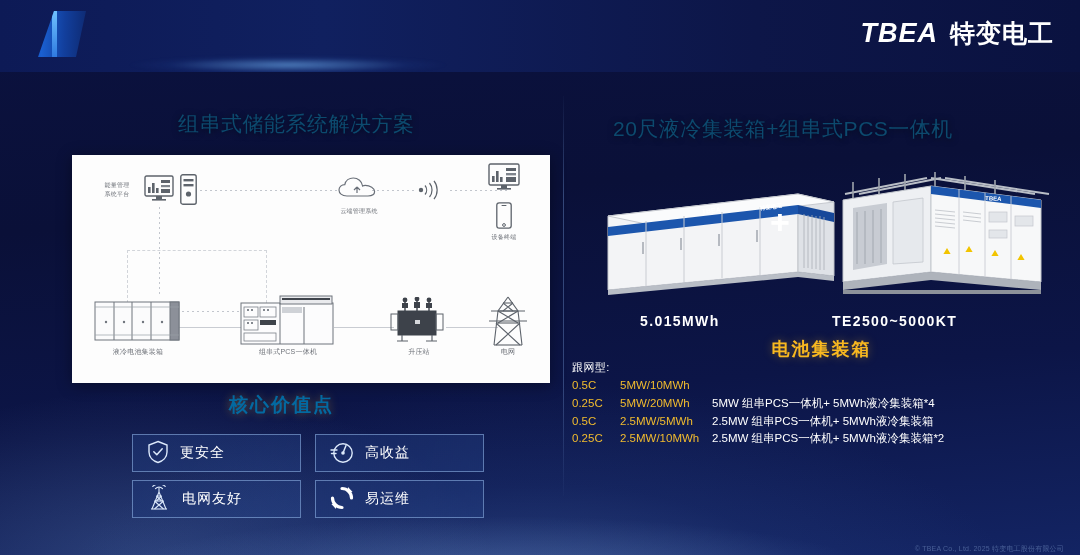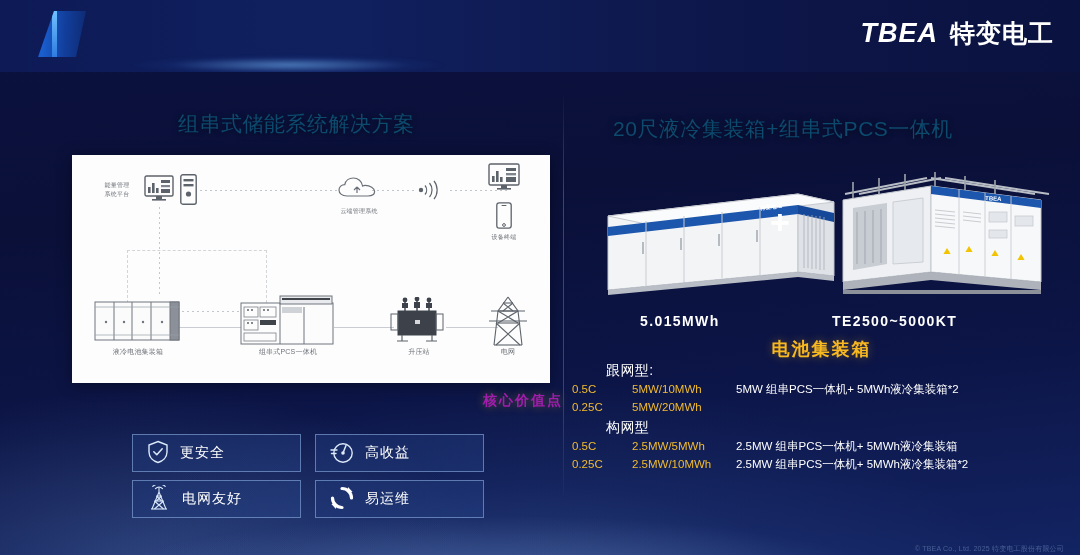--- a/index.html
+++ b/index.html
@@ -95,22 +95,22 @@
     background-image: linear-gradient(180deg, #c2c6cd 50%, rgba(255,255,255,0) 0);
     background-size: 1px 5px; background-repeat: repeat-y;
   }
   .dg-box {
     position: absolute; border: 1px dashed #d2d5da;
   }
 
   
   .value-title {
     position: absolute; left: 0; top: 392px; width: 563px;
-    text-align: right; font-size: 14px; font-weight: bold;
-    color: #a21caf; letter-spacing: 2px;
+    text-align: center; font-size: 19px; font-weight: bold;
+    color: #0369a1; letter-spacing: 2px;
     text-shadow: 0 0 10px rgba(248,184,32,0.35);
   }
   .feature-grid {
     position: absolute; left: 132px; top: 434px;
     width: 352px; display: flex; flex-wrap: wrap; gap: 8px 14px;
   }
   .feature {
     width: 169px; height: 38px;
     border: 1px solid rgba(150,185,235,0.55);
     background: linear-gradient(100deg, rgba(30,55,120,0.50), rgba(42,76,150,0.30));
@@ -141,25 +141,25 @@
 
   
   .plan-title {
     position: absolute; left: 563px; top: 337px; width: 517px;
     text-align: center; font-size: 18px; font-weight: bold;
     color: #f8b820; letter-spacing: 2px;
     text-shadow: 0 0 10px rgba(248,184,32,0.35);
   }
   .spec-list { position: absolute; left: 572px; top: 360px; width: 500px; }
   .spec-head {
-    font-size: 14px; color: #ffffff; letter-spacing: 0.4px;
-    margin-bottom: 1px; line-height: 1.45; margin-left: 34px;
+    font-size: 11px; color: #ffffff; letter-spacing: 0.4px;
+    margin-bottom: 1px; line-height: 1.45;
   }
   .spec-row {
-    display: flex; align-items: baseline; gap: 12px;
+    display: flex; align-items: baseline; gap: 0;
     font-size: 11.5px; line-height: 1.55; white-space: nowrap;
   }
   .spec-c   { color: #f2bc2e; width: 48px; flex: 0 0 48px; }
   .spec-cap { color: #f2bc2e; width: 92px; flex: 0 0 92px; }
   .spec-desc{ color: #ffffff; }
 
   .footer-note {
     position: absolute; right: 16px; bottom: 1px;
     font-size: 7px; color: rgba(150,180,225,0.40); letter-spacing: 0.2px;
     white-space: nowrap;
@@ -534,29 +534,28 @@
 <div class="prod-caption" id="cap-right">TE2500~5000KT</div>
 
 <div class="plan-title">电池集装箱</div>
 
 <div class="spec-list">
   <div class="spec-head">跟网型:</div>
 
   <div class="spec-row">
     <span class="spec-c">0.5C</span>
     <span class="spec-cap">5MW/10MWh</span>
-    <span class="spec-desc">5MW 组串PCS一体机+ 5MWh液冷集装箱*2</span>
   </div>
 
   <div class="spec-row">
     <span class="spec-c">0.25C</span>
     <span class="spec-cap">5MW/20MWh</span>
-  </div>
-
-  <div class="spec-head">构网型</div>
+    <span class="spec-desc">5MW 组串PCS一体机+ 5MWh液冷集装箱*4</span>
+  </div>
+
 
   <div class="spec-row">
     <span class="spec-c">0.5C</span>
     <span class="spec-cap">2.5MW/5MWh</span>
     <span class="spec-desc">2.5MW 组串PCS一体机+ 5MWh液冷集装箱</span>
   </div>
 
   <div class="spec-row">
     <span class="spec-c">0.25C</span>
     <span class="spec-cap">2.5MW/10MWh</span>

